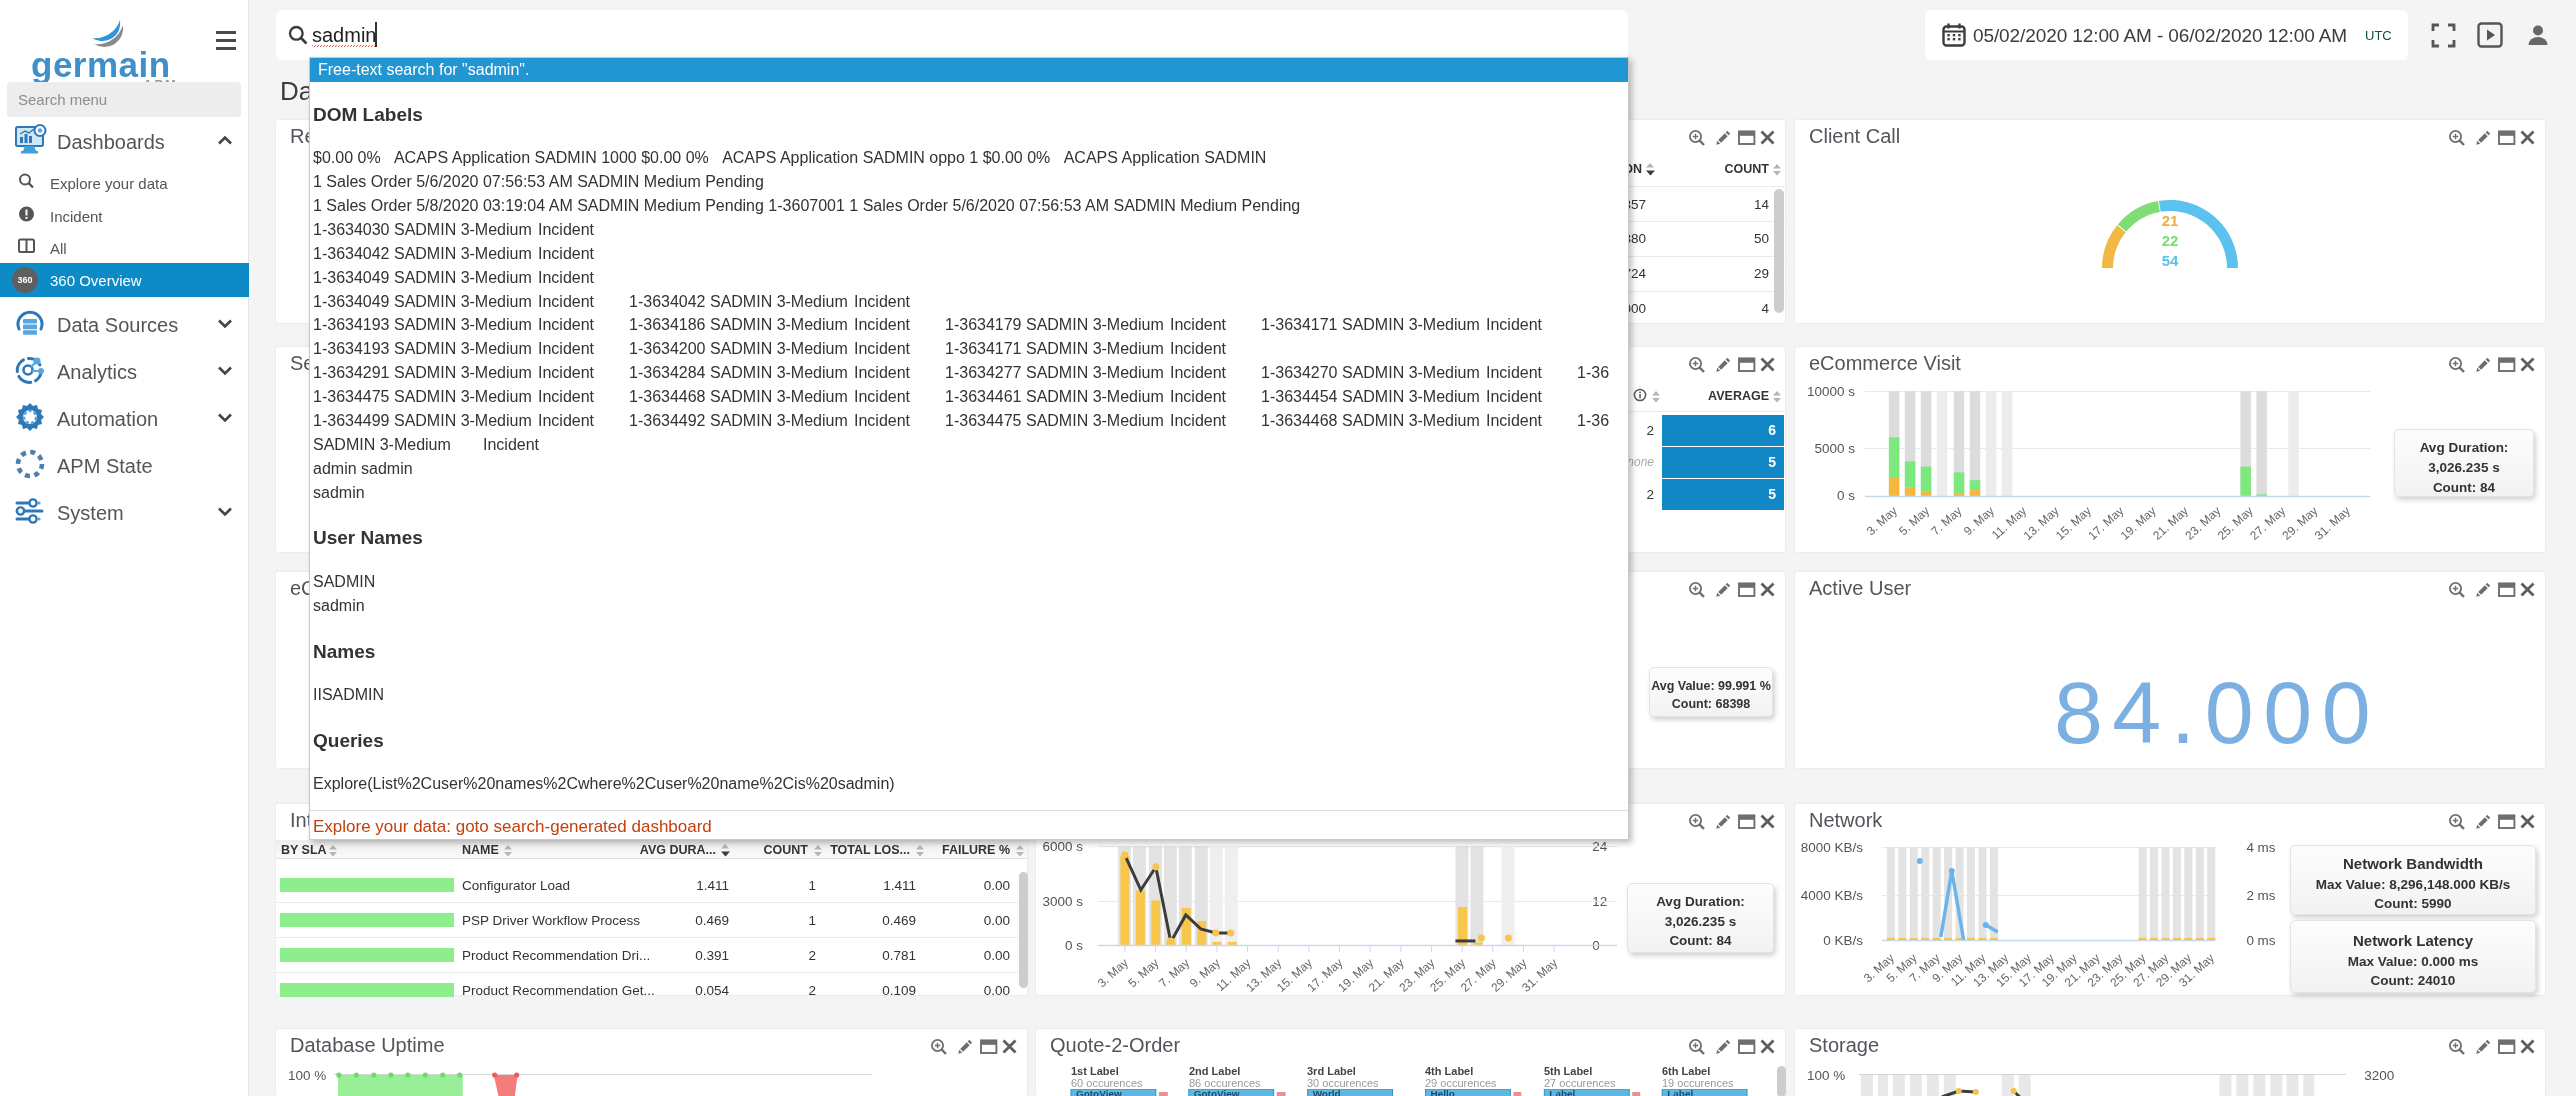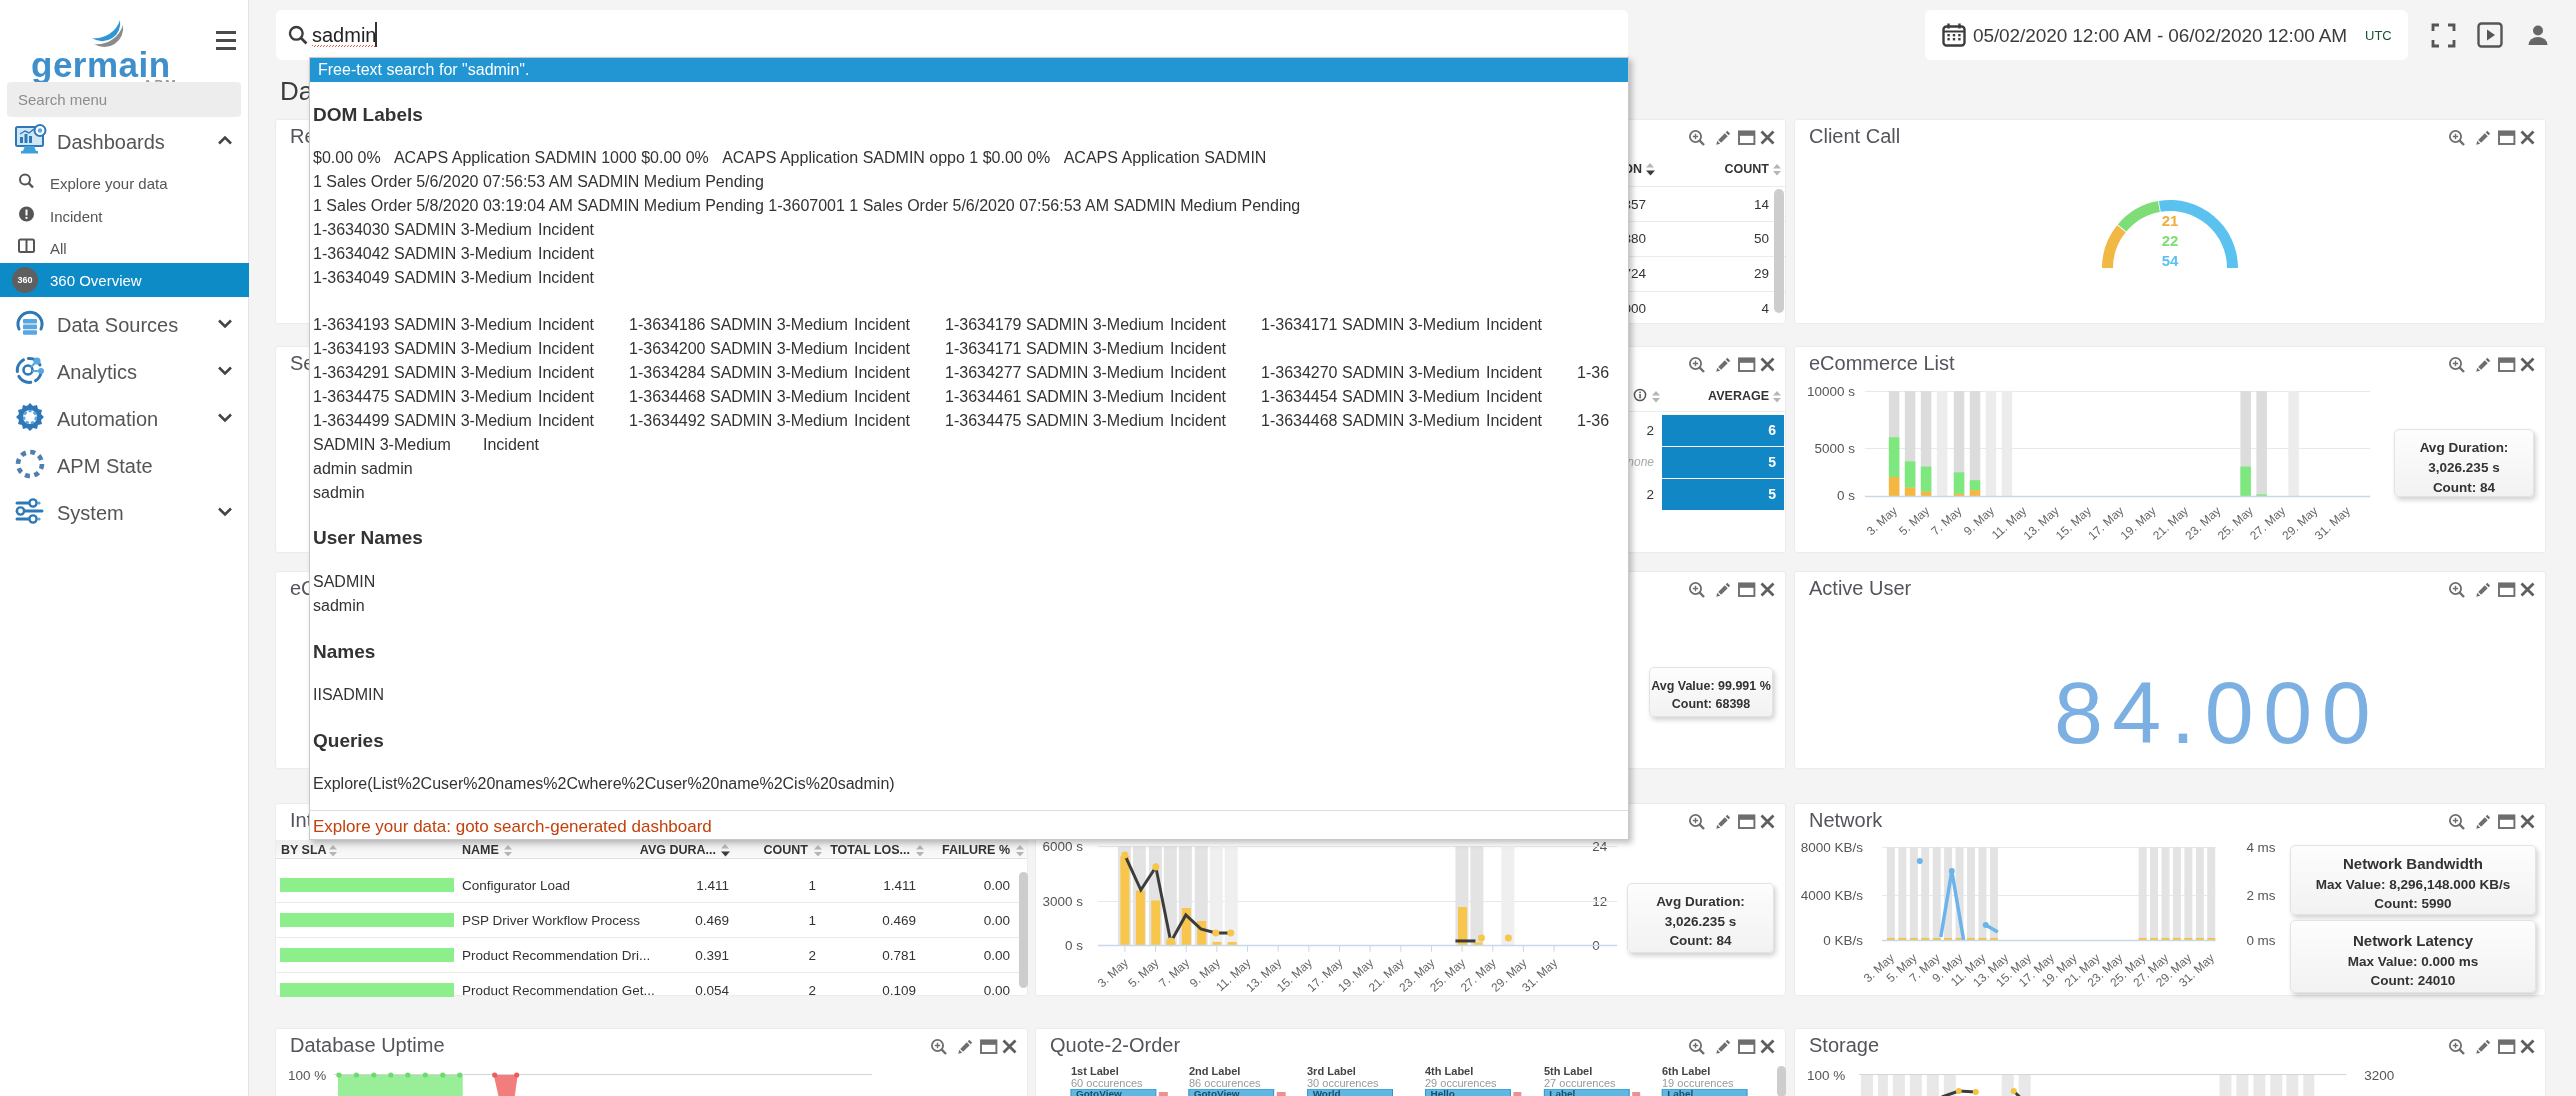--- a/index.html
+++ b/index.html
@@ -336,21 +336,21 @@
       </svg>
   <div class="sep" style="top:64px;left:0;width:749px"></div>
   <div class="num rnum" style="top:76px;left:499px;width:119px">2</div>
   <div class="num rnum" style="top:108px;left:499px;width:119px;color:#aaa;font-style:italic;font-size:12px">none</div>
   <div class="num rnum" style="top:140px;left:499px;width:119px">2</div>
   <div style="position:absolute;left:626px;top:68px;width:122px;height:31px;background:#1187c5;color:#fff;font-weight:700;font-size:14px;text-align:right;line-height:31px;padding-right:8px">6</div>
   <div style="position:absolute;left:626px;top:100px;width:122px;height:31px;background:#1187c5;color:#fff;font-weight:700;font-size:14px;text-align:right;line-height:31px;padding-right:8px">5</div>
   <div style="position:absolute;left:626px;top:132px;width:122px;height:31px;background:#1187c5;color:#fff;font-weight:700;font-size:14px;text-align:right;line-height:31px;padding-right:8px">5</div>
 </div>
 <div class="card" style="left:1795px;top:347px;width:750px;height:205px">
-  <div class="ct">eCommerce List</div>
+  <div class="ct">eCommerce Visit</div>
   <svg class="icons" width="92" height="20" viewBox="0 0 92 20">
         <use href="#i-zoom" x="4" y="1"></use>
         <use href="#i-pen" x="30" y="1"></use>
         <use href="#i-win" x="54" y="1"></use>
         <use href="#i-x" x="75" y="1"></use>
       </svg>
   <svg style="position:absolute;left:0;top:0" width="750" height="205" viewBox="0 0 751 205">
     <text x="60" y="49" font-size="13.5" fill="#555" text-anchor="end">10000 s</text>
     <text x="60" y="106" font-size="13.5" fill="#555" text-anchor="end">5000 s</text>
     <text x="60" y="153" font-size="13.5" fill="#555" text-anchor="end">0 s</text>
@@ -785,20 +785,21 @@
 
 <div id="dd">
   <div id="ddh">Free-text search for "sadmin".</div>
   <div class="sech" style="top:46px">DOM Labels</div>
   <div class="it" style="top:91px">$0.00 0%&nbsp;&nbsp;&nbsp;ACAPS Application SADMIN 1000 $0.00 0%&nbsp;&nbsp;&nbsp;ACAPS Application SADMIN oppo 1 $0.00 0%&nbsp;&nbsp;&nbsp;ACAPS Application SADMIN</div>
   <div class="it" style="top:115px">1 Sales Order 5/6/2020 07:56:53 AM SADMIN Medium Pending</div>
   <div class="it" style="top:139px">1 Sales Order 5/8/2020 03:19:04 AM SADMIN Medium Pending 1-3607001 1 Sales Order 5/6/2020 07:56:53 AM SADMIN Medium Pending</div>
   <div class="it" style="top:163px"><span class="pair"><span class="pa">1-3634030 SADMIN 3-Medium</span>Incident</span></div>
   <div class="it" style="top:187px"><span class="pair"><span class="pa">1-3634042 SADMIN 3-Medium</span>Incident</span></div>
   <div class="it" style="top:211px"><span class="pair"><span class="pa">1-3634049 SADMIN 3-Medium</span>Incident</span></div>
+  <div class="it" style="top:235px"><span class="pair"><span class="pa">1-3634049 SADMIN 3-Medium</span>Incident</span><span class="pair"><span class="pa">1-3634042 SADMIN 3-Medium</span>Incident</span></div>
   <div class="it" style="top:258px"><span class="pair"><span class="pa">1-3634193 SADMIN 3-Medium</span>Incident</span><span class="pair"><span class="pa">1-3634186 SADMIN 3-Medium</span>Incident</span><span class="pair"><span class="pa">1-3634179 SADMIN 3-Medium</span>Incident</span><span class="pair"><span class="pa">1-3634171 SADMIN 3-Medium</span>Incident</span></div>
   <div class="it" style="top:282px"><span class="pair"><span class="pa">1-3634193 SADMIN 3-Medium</span>Incident</span><span class="pair"><span class="pa">1-3634200 SADMIN 3-Medium</span>Incident</span><span class="pair"><span class="pa">1-3634171 SADMIN 3-Medium</span>Incident</span></div>
   <div class="it" style="top:306px"><span class="pair"><span class="pa">1-3634291 SADMIN 3-Medium</span>Incident</span><span class="pair"><span class="pa">1-3634284 SADMIN 3-Medium</span>Incident</span><span class="pair"><span class="pa">1-3634277 SADMIN 3-Medium</span>Incident</span><span class="pair"><span class="pa">1-3634270 SADMIN 3-Medium</span>Incident</span><span>1-36</span></div>
   <div class="it" style="top:330px"><span class="pair"><span class="pa">1-3634475 SADMIN 3-Medium</span>Incident</span><span class="pair"><span class="pa">1-3634468 SADMIN 3-Medium</span>Incident</span><span class="pair"><span class="pa">1-3634461 SADMIN 3-Medium</span>Incident</span><span class="pair"><span class="pa">1-3634454 SADMIN 3-Medium</span>Incident</span></div>
   <div class="it" style="top:354px"><span class="pair"><span class="pa">1-3634499 SADMIN 3-Medium</span>Incident</span><span class="pair"><span class="pa">1-3634492 SADMIN 3-Medium</span>Incident</span><span class="pair"><span class="pa">1-3634475 SADMIN 3-Medium</span>Incident</span><span class="pair"><span class="pa">1-3634468 SADMIN 3-Medium</span>Incident</span><span>1-36</span></div>
   <div class="it" style="top:378px"><span style="display:inline-block;width:170px">SADMIN 3-Medium</span>Incident</div>
   <div class="it" style="top:402px">admin sadmin</div>
   <div class="it" style="top:426px">sadmin</div>
   <div class="sech" style="top:469px">User Names</div>
   <div class="it" style="top:515px">SADMIN</div>

